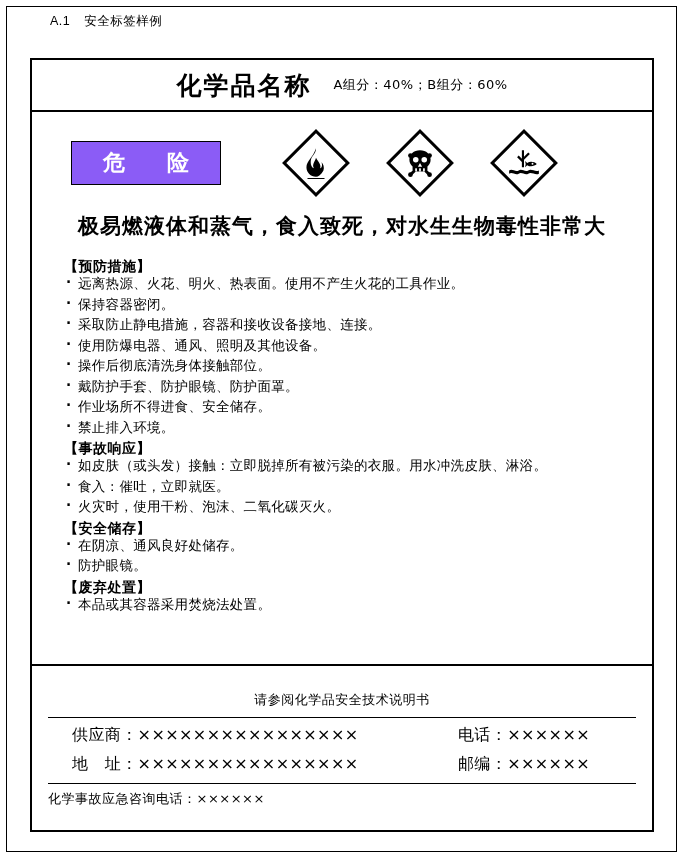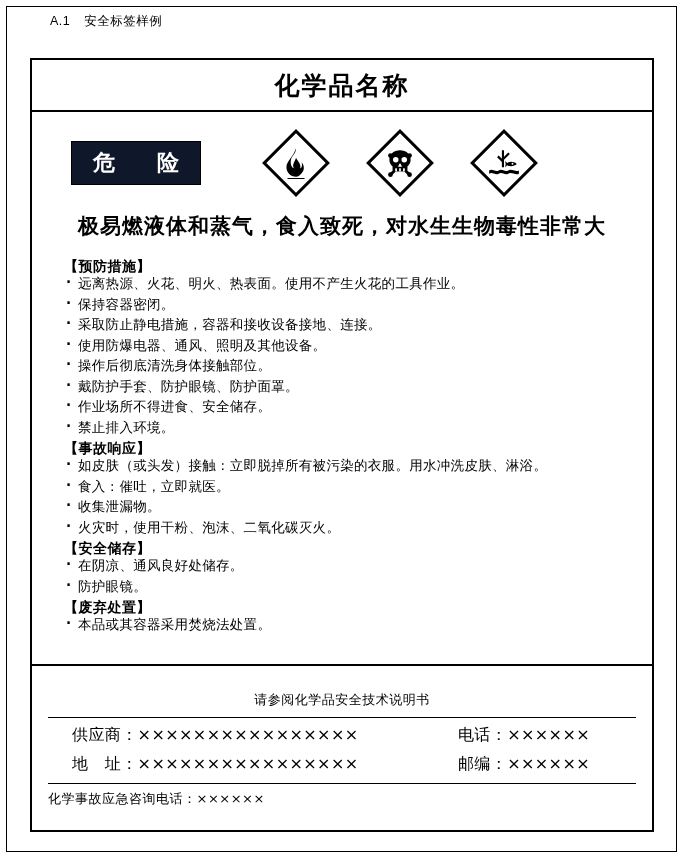--- a/index.html
+++ b/index.html
@@ -81,23 +81,23 @@
     flex-direction: column;
     box-sizing: border-box;
   }
   .pictogram-row {
     display: flex;
     align-items: center;
     height: 74px;
     margin-bottom: 6px;
   }
   .signal-word {
-    width: 128px;
+    width: 148px;
     height: 42px;
-    background: #0f172a;
+    background: #8b5cf6;
     color: #fff;
     display: flex;
     align-items: center;
     justify-content: center;
     font-family: "DejaVu Serif", serif;
     font-weight: bold;
     font-size: 22px;
     letter-spacing: 10px;
     text-indent: 10px;
     margin-left: 20px;
@@ -213,20 +213,21 @@
   <div class="page-border"></div>
 
   <div class="section-title">
     <span class="num">A.1</span><span>安全标签样例</span>
   </div>
 
   <div class="label">
 
     <div class="label-header">
       <span class="product-name">化学品名称</span>
+      <span class="composition">A组分：40%；B组分：60%</span>
     </div>
 
     <div class="label-body">
 
       <div class="pictogram-row">
         <div class="signal-word">危　险</div>
         <div class="pictos">
 
           <div class="picto">
             <div class="diamond"></div>
@@ -283,21 +284,20 @@
         <div class="stmt">采取防止静电措施，容器和接收设备接地、连接。</div>
         <div class="stmt">使用防爆电器、通风、照明及其他设备。</div>
         <div class="stmt">操作后彻底清洗身体接触部位。</div>
         <div class="stmt">戴防护手套、防护眼镜、防护面罩。</div>
         <div class="stmt">作业场所不得进食、安全储存。</div>
         <div class="stmt">禁止排入环境。</div>
 
         <div class="grp-head">【事故响应】</div>
         <div class="stmt">如皮肤（或头发）接触：立即脱掉所有被污染的衣服。用水冲洗皮肤、淋浴。</div>
         <div class="stmt">食入：催吐，立即就医。</div>
-        <div class="stmt">收集泄漏物。</div>
         <div class="stmt">火灾时，使用干粉、泡沫、二氧化碳灭火。</div>
 
         <div class="grp-head">【安全储存】</div>
         <div class="stmt">在阴凉、通风良好处储存。</div>
         <div class="stmt">防护眼镜。</div>
 
         <div class="grp-head">【废弃处置】</div>
         <div class="stmt">本品或其容器采用焚烧法处置。</div>
 
       </div>

